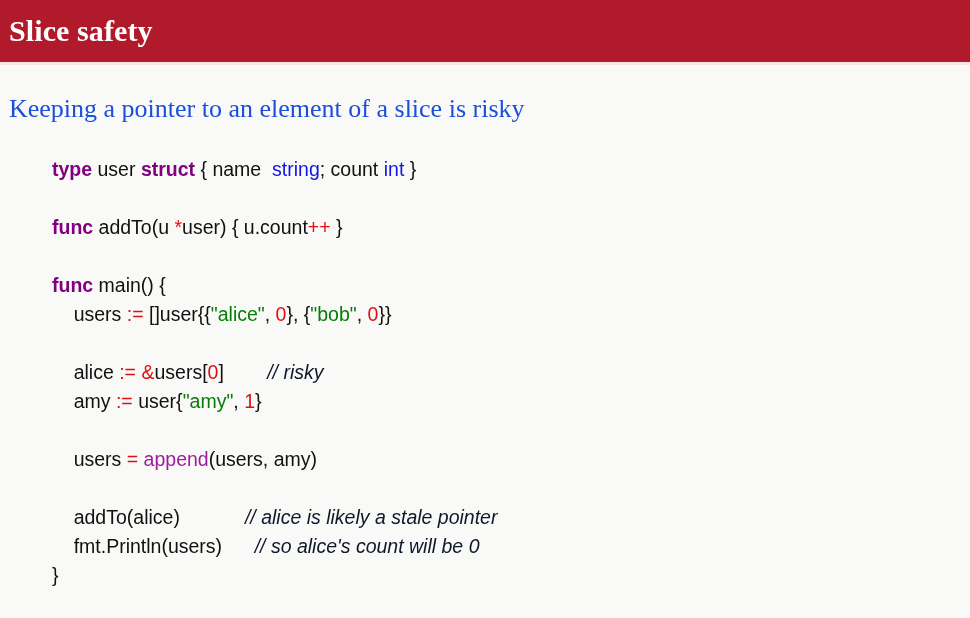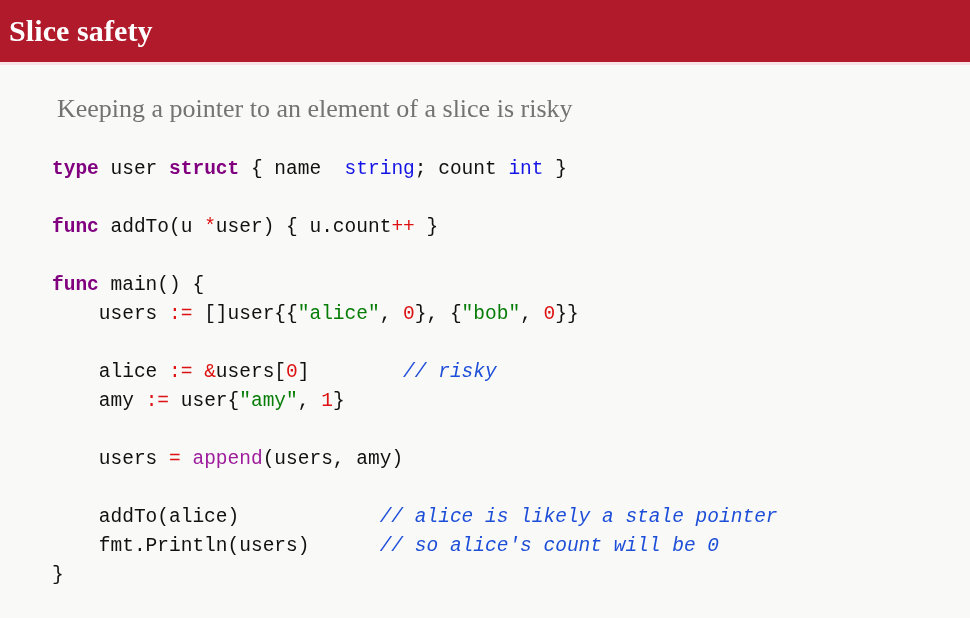--- a/index.html
+++ b/index.html
@@ -53,50 +53,49 @@
     top: 65px; left: 0;
     width: 970px;
     height: 553px;
   }
   .lead {
     position: absolute;
     top: 28px;
     left: 9px;
     font-family: "Liberation Serif", serif;
     font-size: 26px;
-    color: #737373;
+    color: #1d4ed8;
     line-height: 1.2;
     white-space: nowrap;
-    margin-left: 48px;
   }
   .codeblock {
     position: absolute;
     top: 90px;
     left: 52px;
-    font-family: Liberation Mono, monospace;
+    font-family: Liberation Sans, sans-serif;
     font-size: 19.5px;
     line-height: 29px;
     color: #111111;
     white-space: pre;
   }
   .codeline {
     height: 29px;
     white-space: pre;
   }
   .codeline.blank {
     height: 29px;
   }
   
   .kw      { color: #800080; font-weight: bold; }
   .typ     { color: #1414e6; }
   .str     { color: #067d06; }
   .num     { color: #dd1111; }
   .op      { color: #dd1111; }
   .bi      { color: #9d1d9d; text-align: center; }
-  .cmt     { color: #1d4ed8; font-style: italic; }
+  .cmt     { color: #0f172a; font-style: italic; }
   .pln     { color: #111111; }
 </style>
 </head>
 <body>
 
 <div class="slide">
 
   <div class="titlebar">
     <span class="title">Slice safety</span>
   </div>

